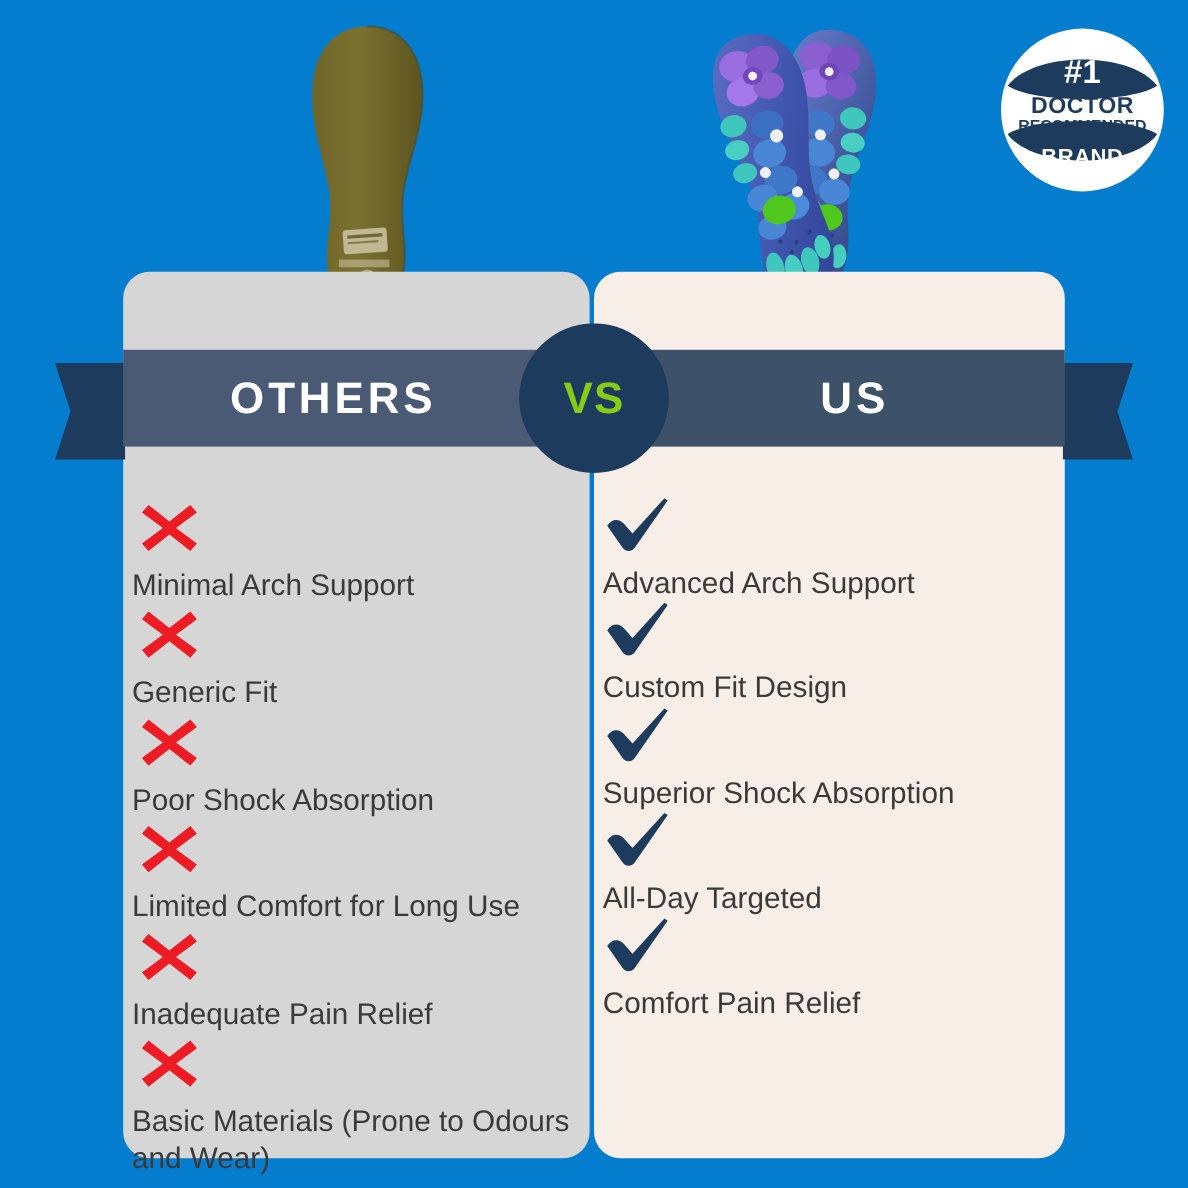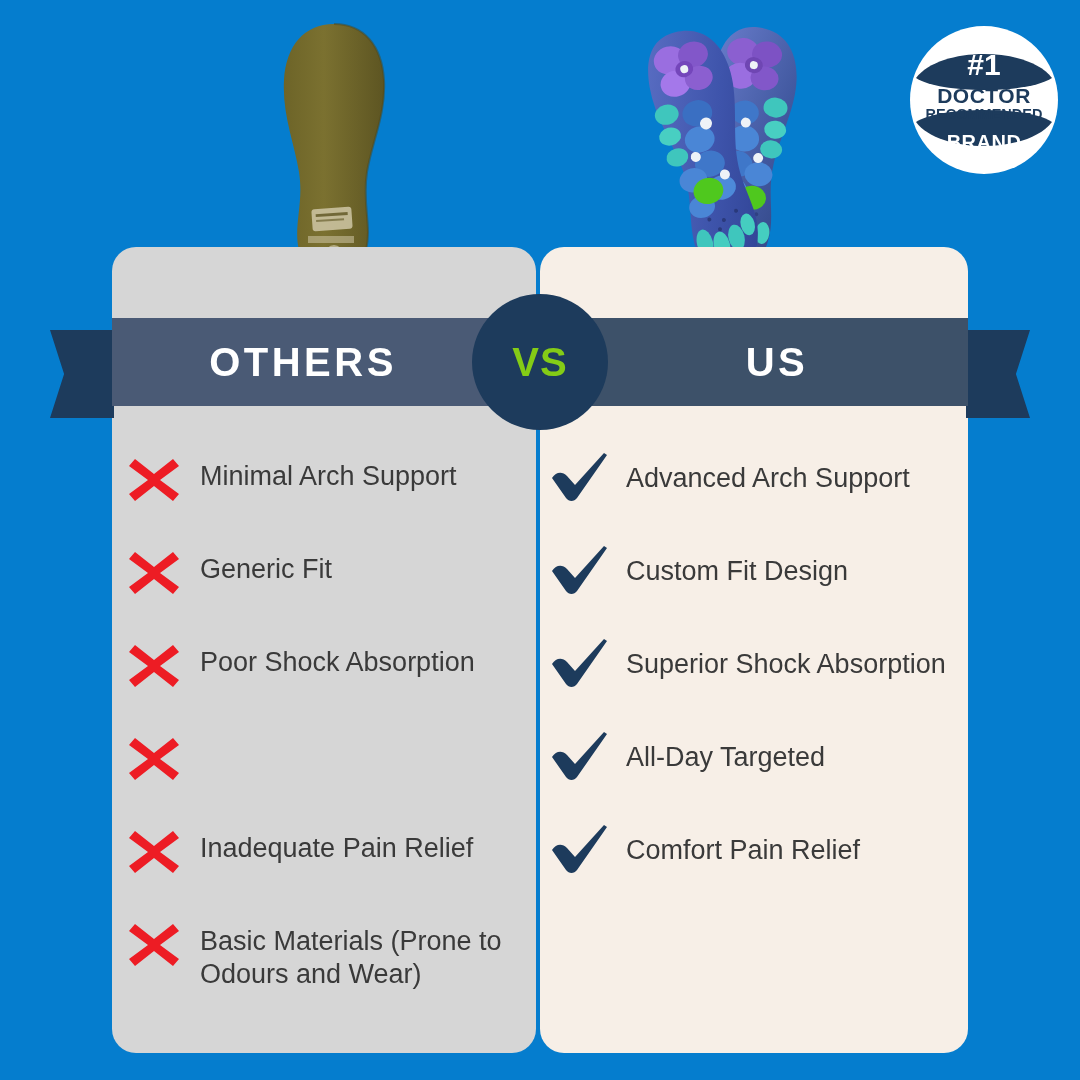--- a/index.html
+++ b/index.html
@@ -40,21 +40,21 @@
     display:flex;align-items:center;justify-content:center;
     color:#ffffff;font-size:40px;font-weight:bold;letter-spacing:3.5px;
   }
   .title-left{left:112px;width:382px;}
   .title-right{left:586px;width:382px;}
 
   
   .list{position:absolute;top:452px;width:420px;}
   .list-left{left:120px;}
   .list-right{left:548px;}
-  .row{display:flex;align-items:flex-start;min-height:93px;}
+  .row{display:flex;align-items:flex-start;min-height:93px;flex-direction:column;}
   .row-text{
     font-size:27px;color:#3a3a3a;line-height:1.24;
     padding-top:4px;
   }
   .ic{flex:0 0 auto;}
 
   .ic-x{width:56px;height:56px;margin-right:18px;margin-left:6px;}
   .ic-chk{width:62px;height:52px;margin-right:14px;margin-left:2px;}
 
   .row-left .row-text{margin-top:4px;}
@@ -216,20 +216,21 @@
       <svg class="ic ic-x" viewBox="0 0 56 56">
         <path d="M9 7 L28 22 L47 7 L53 14 L34 28 L53 42 L47 49 L28 34 L9 49 L3 42 L22 28 L3 14 Z" fill="#ed1c24"></path>
       </svg>
       <div class="row-text">Poor Shock Absorption</div>
     </div>
 
     <div class="row row-left">
       <svg class="ic ic-x" viewBox="0 0 56 56">
         <path d="M9 7 L28 22 L47 7 L53 14 L34 28 L53 42 L47 49 L28 34 L9 49 L3 42 L22 28 L3 14 Z" fill="#ed1c24"></path>
       </svg>
+      <div class="row-text">Limited Comfort for Long Use</div>
     </div>
 
     <div class="row row-left">
       <svg class="ic ic-x" viewBox="0 0 56 56">
         <path d="M9 7 L28 22 L47 7 L53 14 L34 28 L53 42 L47 49 L28 34 L9 49 L3 42 L22 28 L3 14 Z" fill="#ed1c24"></path>
       </svg>
       <div class="row-text">Inadequate Pain Relief</div>
     </div>
 
     <div class="row row-left">

